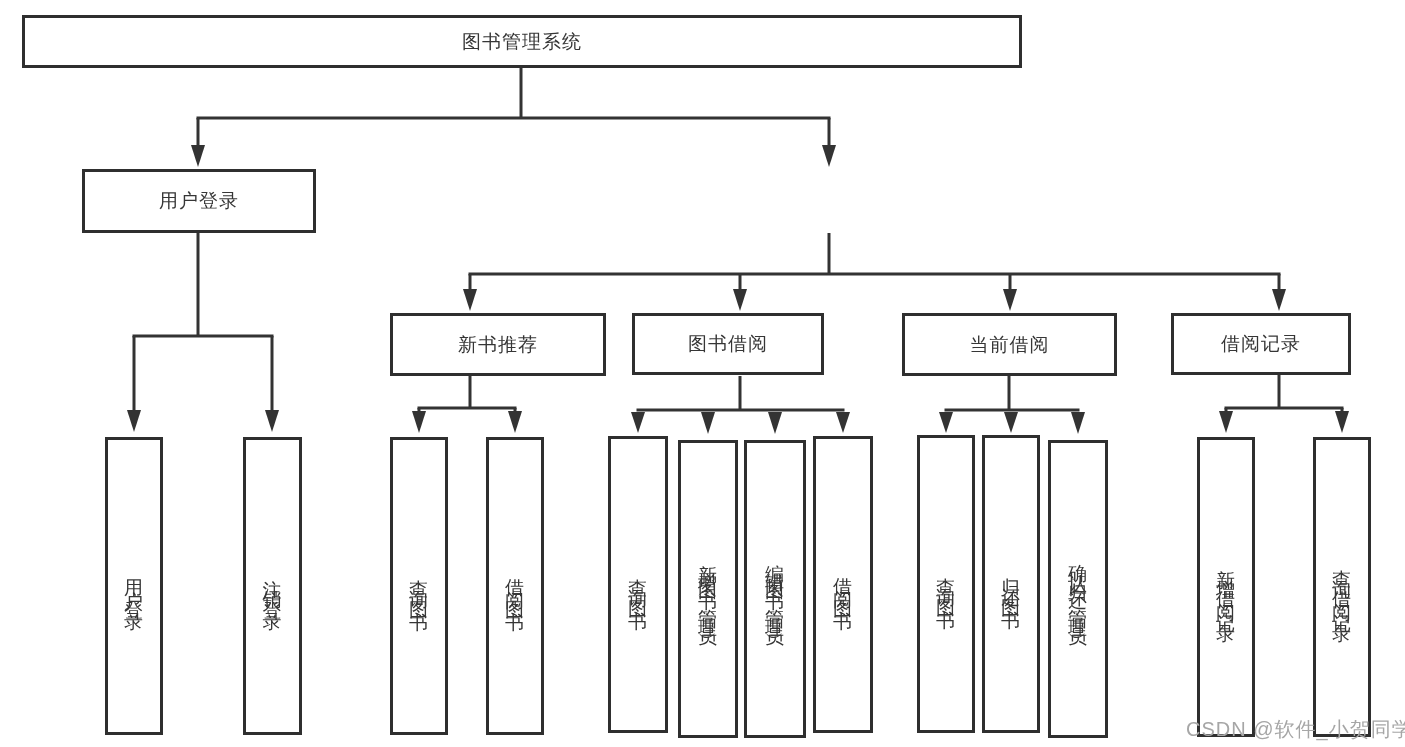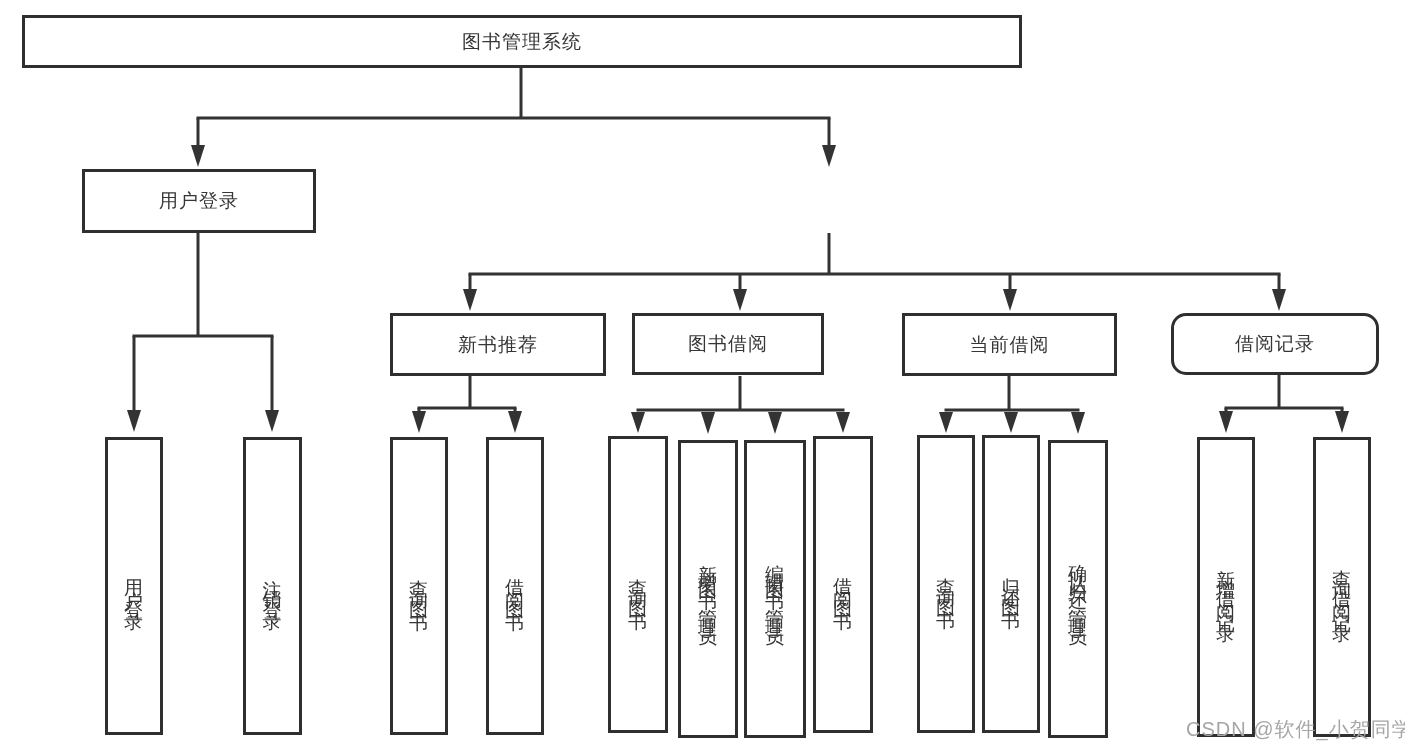--- a/index.html
+++ b/index.html
@@ -150,21 +150,21 @@
 
   <div class="box" style="left:362px; top:313px; width:216px; height:63px;margin-left:28px;">
     <span class="hlabel">新书推荐</span>
   </div>
   <div class="box" style="left:632px; top:313px; width:192px; height:62px;">
     <span class="hlabel">图书借阅</span>
   </div>
   <div class="box" style="left:902px; top:313px; width:215px; height:63px;">
     <span class="hlabel">当前借阅</span>
   </div>
-  <div class="box" style="left:1171px; top:313px; width:208px; height:62px;border-radius:15px;">
+  <div class="box" style="left:1171px; top:313px; width:180px; height:62px;">
     <span class="hlabel">借阅记录</span>
   </div>
 
   <div class="box" style="left:105px; top:437px; width:58px; height:298px;">
     <span class="vlabel">用户登录</span>
   </div>
   <div class="box" style="left:243px; top:437px; width:59px; height:298px;">
     <span class="vlabel">注销登录</span>
   </div>
 

